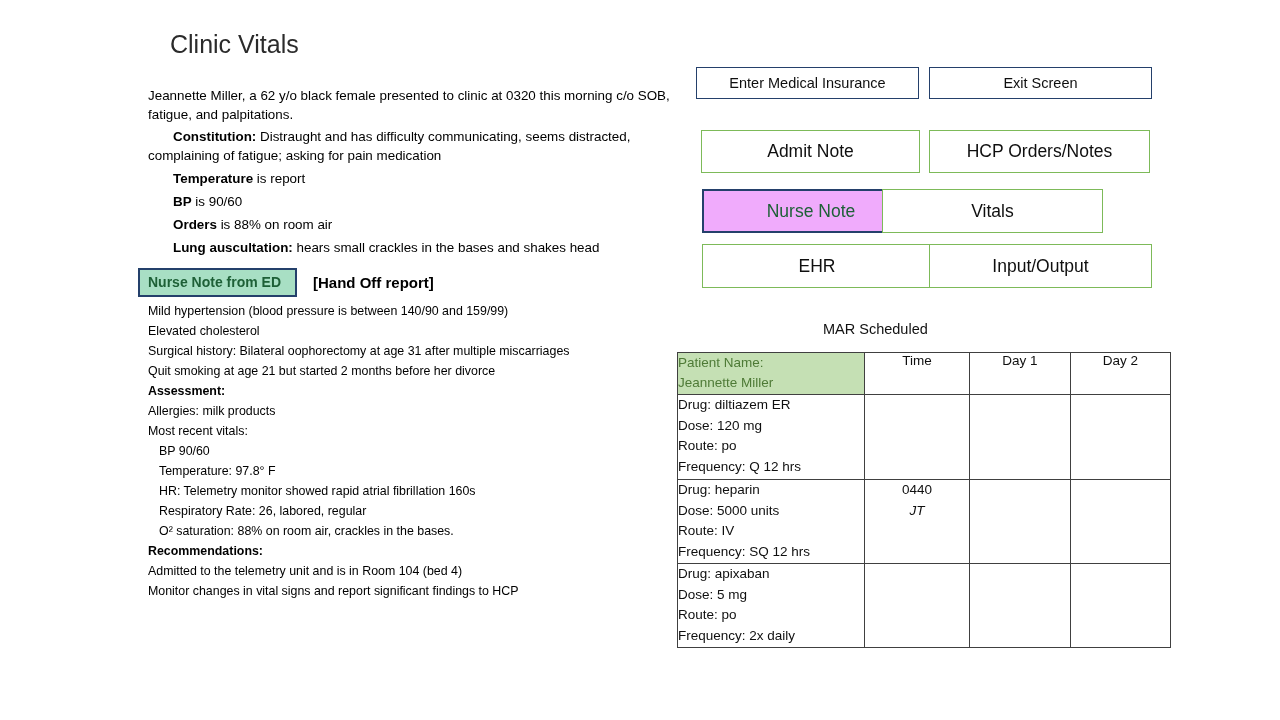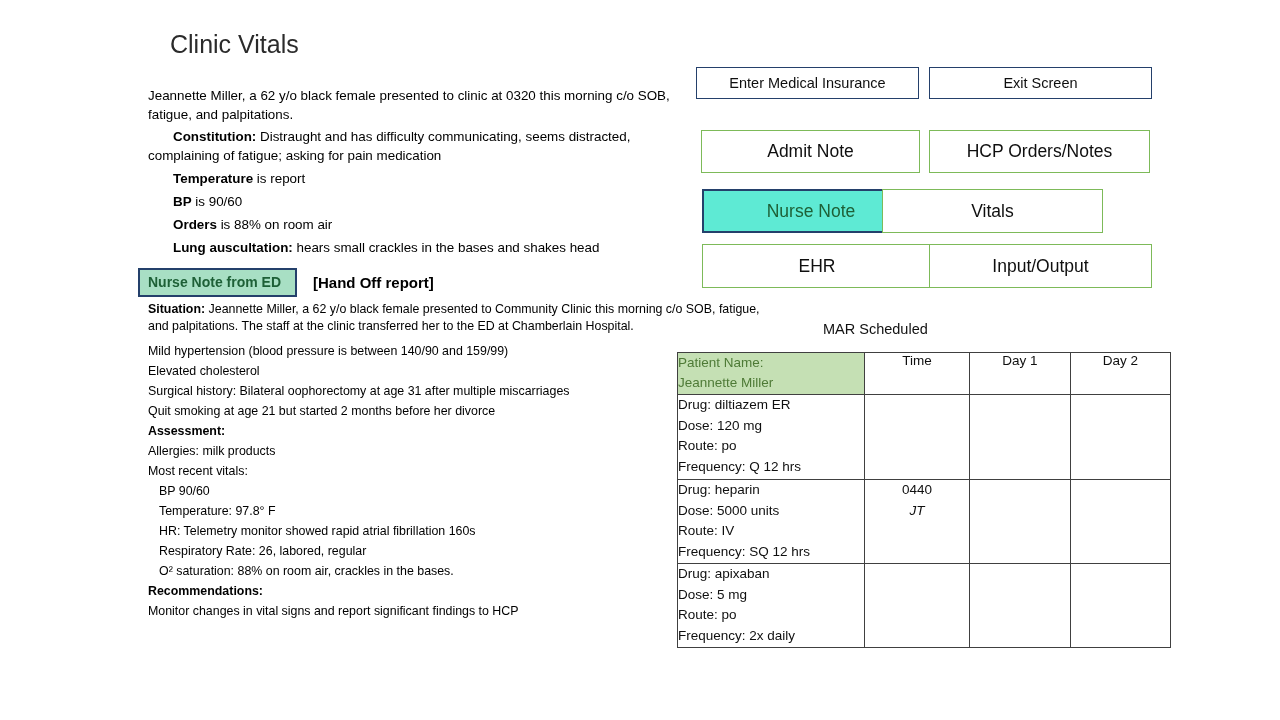--- a/index.html
+++ b/index.html
@@ -43,21 +43,21 @@
   .sbar .situation{width:625px;line-height:16.5px;margin:0 0 7px 0;}
   .sbar .sec-label{font-weight:bold;}
   .sbar .indent{padding-left:11px;}
   
   .btn{
     position:absolute;display:flex;align-items:center;justify-content:center;
     background:#fff;color:#0f0f0f;box-sizing:border-box;cursor:pointer;
   }
   .btn-top{border:1.5px solid #24406B;font-size:14.5px;}
   .btn-nav{border:1.5px solid #7DBA59;font-size:17.5px;}
-  .btn-nav.active{background:#5eead4;border:2px solid #24406B;color:#1E6037;}
+  .btn-nav.active{background:#f0abfc;border:2px solid #24406B;color:#1E6037;}
   #btn-insurance{left:696px;top:67px;width:223px;height:32px;}
   #btn-exit{left:929px;top:67px;width:223px;height:32px;}
   #btn-admit{left:701px;top:130px;width:219px;height:43px;}
   #btn-hcp{left:929px;top:130px;width:221px;height:43px;}
   #btn-nurse{left:702px;top:189px;width:218px;height:44px;}
   #btn-vitals{left:882px;top:189px;width:221px;height:44px;}
   #btn-ehr{left:702px;top:244px;width:230px;height:44px;}
   #btn-io{left:929px;top:244px;width:223px;height:44px;}
   
   .mar-title{
@@ -94,34 +94,34 @@
   <div class="finding"><b>Orders</b><span> is 88% on room air</span></div>
   <div class="finding"><b>Lung auscultation:</b><span>  hears small crackles in the bases and shakes head</span></div>
 </div>
 
 <div class="tag-row">
   <div class="tag-box">Nurse Note from ED</div>
   <div class="handoff">[Hand Off report]</div>
 </div>
 
 <div class="sbar">
-  <p class="situation"><b>Situation:</b><span> Jeannette Miller, a 62 y/o black female presented to Community Clinic this morning c/o SOB, fatigue, and palpitations. The staff at the clinic transferred her to the ED at Chamberlain Hospital.</span></p>
   <div>Mild hypertension (blood pressure is between 140/90 and 159/99)</div>
   <div>Elevated cholesterol</div>
   <div>Surgical history: Bilateral oophorectomy at age 31 after multiple miscarriages</div>
   <div>Quit smoking at age 21 but started 2 months before her divorce</div>
   <div class="sec-label">Assessment:</div>
   <div>Allergies: milk products</div>
   <div>Most recent vitals:</div>
   <div class="indent">BP 90/60</div>
   <div class="indent">Temperature: 97.8° F</div>
   <div class="indent">HR: Telemetry monitor showed rapid atrial fibrillation 160s</div>
   <div class="indent">Respiratory Rate: 26, labored, regular</div>
   <div class="indent">O² saturation: 88% on room air, crackles in the bases.</div>
   <div class="sec-label">Recommendations:</div>
+  <div>Admitted to the telemetry unit and is in Room 104 (bed 4)</div>
   <div>Monitor changes in vital signs and report significant findings to HCP</div>
 </div>
 
 <div id="btn-insurance" class="btn btn-top">Enter Medical Insurance</div>
 <div id="btn-exit" class="btn btn-top">Exit Screen</div>
 
 <div id="btn-admit" class="btn btn-nav">Admit Note</div>
 <div id="btn-hcp" class="btn btn-nav">HCP Orders/Notes</div>
 <div id="btn-nurse" class="btn btn-nav active">Nurse Note</div>
 <div id="btn-vitals" class="btn btn-nav">Vitals</div>

